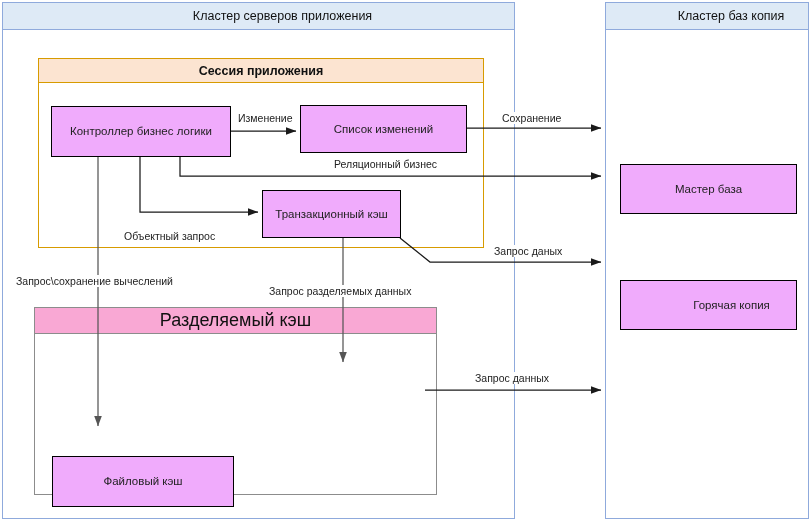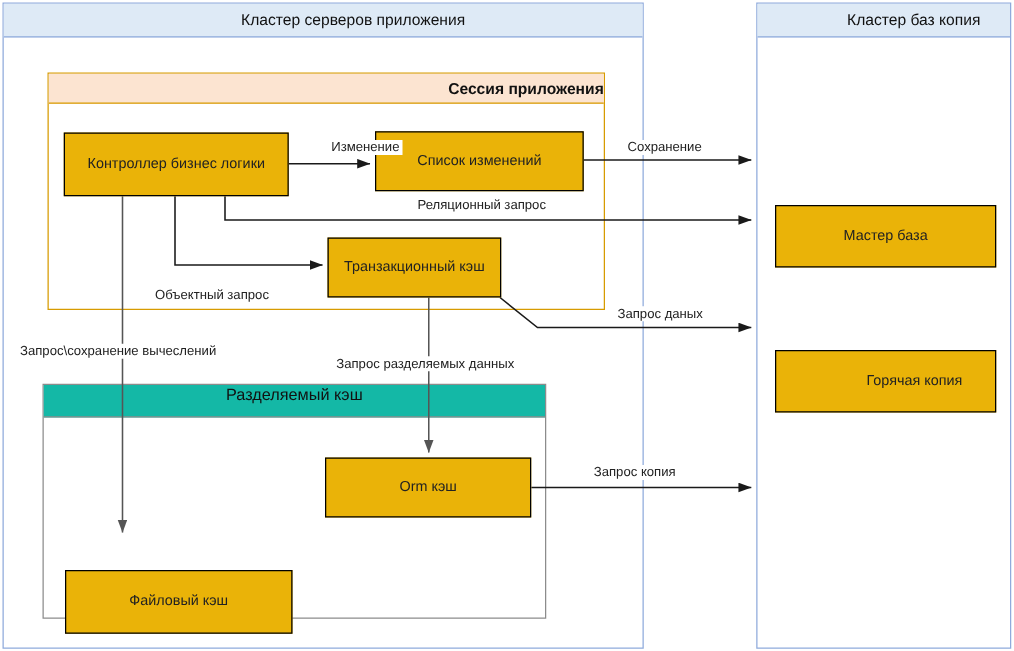--- a/index.html
+++ b/index.html
@@ -8,28 +8,28 @@
   #stage{position:relative;width:811px;height:521px;}
   svg.layer{position:absolute;left:0;top:0;width:811px;height:521px;}
   .lane{position:absolute;box-sizing:border-box;border:1px solid #8FAADC;background:#ffffff;}
   .lane-hd{position:absolute;left:0;top:0;right:0;height:27px;box-sizing:border-box;
            background:#DEEAF6;border-bottom:1px solid #8FAADC;
            display:flex;align-items:center;justify-content:center;
            font-size:12.5px;color:#111;padding-left:48px;}
   .grp-orange{position:absolute;box-sizing:border-box;border:1px solid #D79B00;background:transparent;}
   .grp-orange .hd{position:absolute;left:0;top:0;right:0;height:24px;box-sizing:border-box;
            background:#FCE4D1;border-bottom:1px solid #D79B00;
-           display:flex;align-items:center;justify-content:flex-end;
+           display:flex;align-items:center;justify-content:center;
            font-size:12.5px;font-weight:bold;color:#111;}
   .grp-grey{position:absolute;box-sizing:border-box;border:1px solid #8C8C8C;background:transparent;}
   .grp-grey .hd{position:absolute;left:0;top:0;right:0;height:26px;box-sizing:border-box;
-           background:#14b8a6;border-bottom:1px solid #8C8C8C;
-           display:flex;justify-content:center;
-           font-size:13px;color:#111;}
-  .node{position:absolute;box-sizing:border-box;border:1.3px solid #000;background:#eab308;
+           background:#f9a8d4;border-bottom:1px solid #8C8C8C;
+           display:flex;align-items:center;justify-content:center;
+           font-size:18px;color:#111;}
+  .node{position:absolute;box-sizing:border-box;border:1.3px solid #000;background:#f0abfc;
         display:flex;align-items:center;justify-content:center;text-align:left;
         font-size:11.5px;color:#222;line-height:1.25;}
   .edge-lbl{position:absolute;font-size:10.5px;color:#222;white-space:nowrap;
             background:#ffffff;padding:0 2px;}
 </style>
 </head>
 <body>
 
 <div id="stage">
 
@@ -95,61 +95,58 @@
   </div>
 
   <div class="node" style="left:300px;top:105px;width:167px;height:48px;">
     <span>Список изменений</span>
   </div>
 
   <div class="node" style="left:262px;top:190px;width:139px;height:48px;">
     <span>Транзакционный кэш</span>
   </div>
 
-  <div class="node" style="left:260px;top:366px;width:165px;height:48px;">
-    <span>Orm кэш</span>
-  </div>
 
   <div class="node" style="left:52px;top:430px;width:182px;height:51px;margin-top:26px;">
     <span>Файловый кэш</span>
   </div>
 
   <div class="node" style="left:620px;top:164px;width:177px;height:50px;">
     <span>Мастер база</span>
   </div>
 
   <div class="node" style="left:620px;top:280px;width:177px;height:50px;padding-left:46px;">
     <span>Горячая копия</span>
   </div>
 
-  <div class="edge-lbl" style="left:236px;top:112px;margin-left:27px;">
+  <div class="edge-lbl" style="left:236px;top:112px;">
     <span>Изменение</span>
   </div>
 
   <div class="edge-lbl" style="left:500px;top:112px;">
     <span>Сохранение</span>
   </div>
 
   <div class="edge-lbl" style="left:332px;top:158px;">
-    <span>Реляционный запрос</span>
+    <span>Реляционный бизнес</span>
   </div>
 
   <div class="edge-lbl" style="left:122px;top:198px;margin-top:32px;">
     <span>Объектный запрос</span>
   </div>
 
   <div class="edge-lbl" style="left:492px;top:245px;">
     <span>Запрос даных</span>
   </div>
 
   <div class="edge-lbl" style="left:14px;top:275px;">
     <span>Запрос\сохранение вычеслений</span>
   </div>
 
   <div class="edge-lbl" style="left:267px;top:285px;">
     <span>Запрос разделяемых данных</span>
   </div>
 
   <div class="edge-lbl" style="left:473px;top:372px;">
-    <span>Запрос копия</span>
+    <span>Запрос данных</span>
   </div>
 
 </div>
 
 </body></html>

